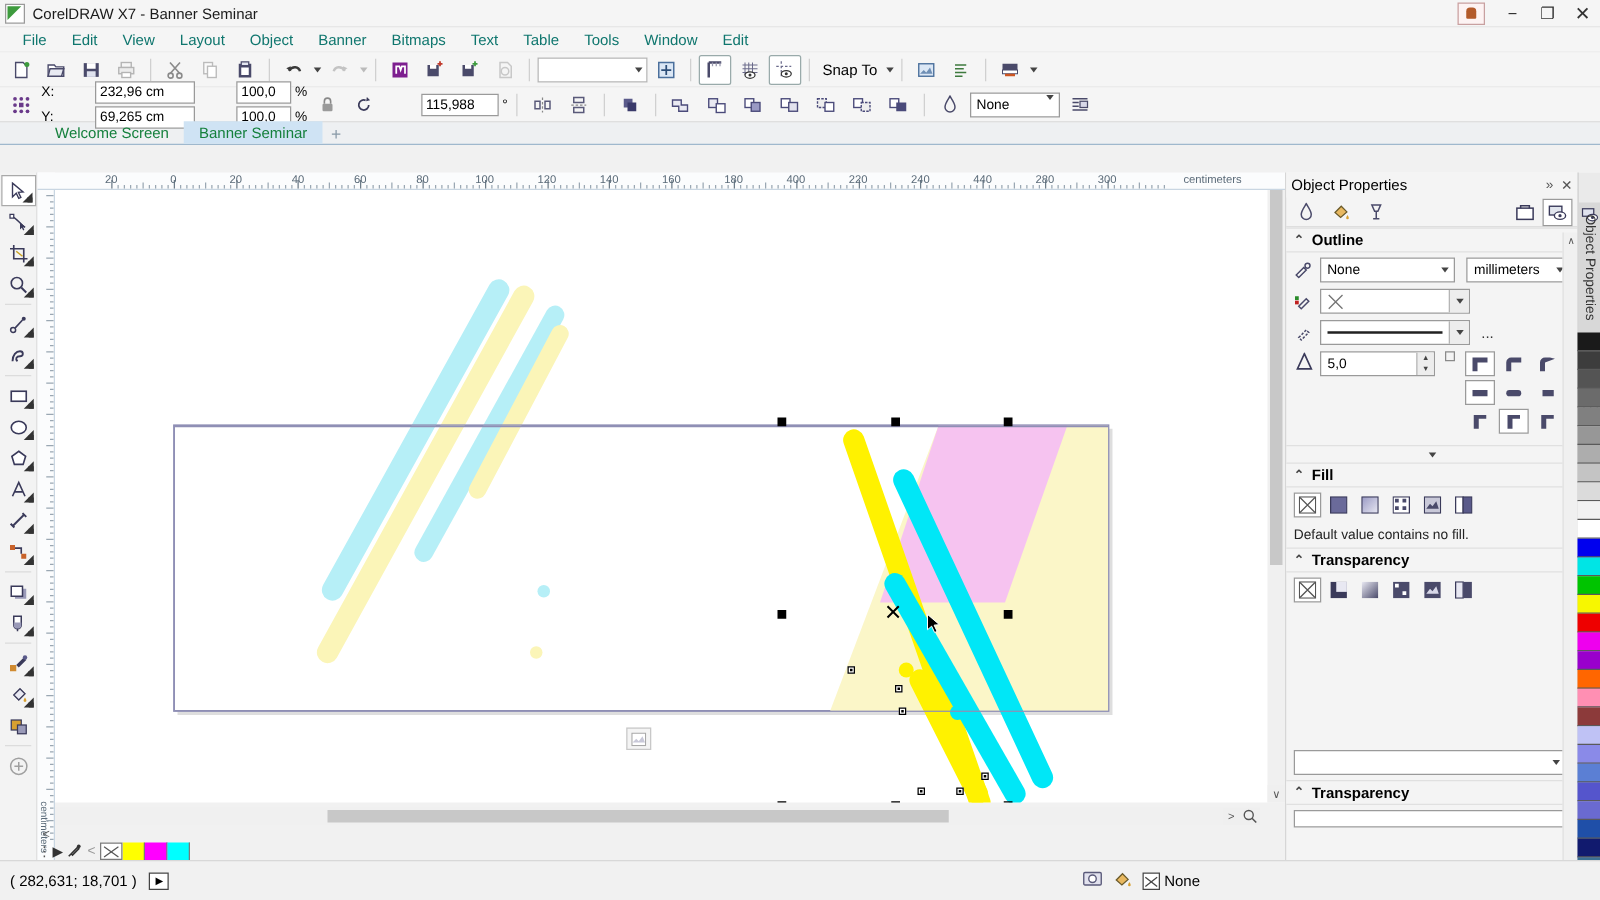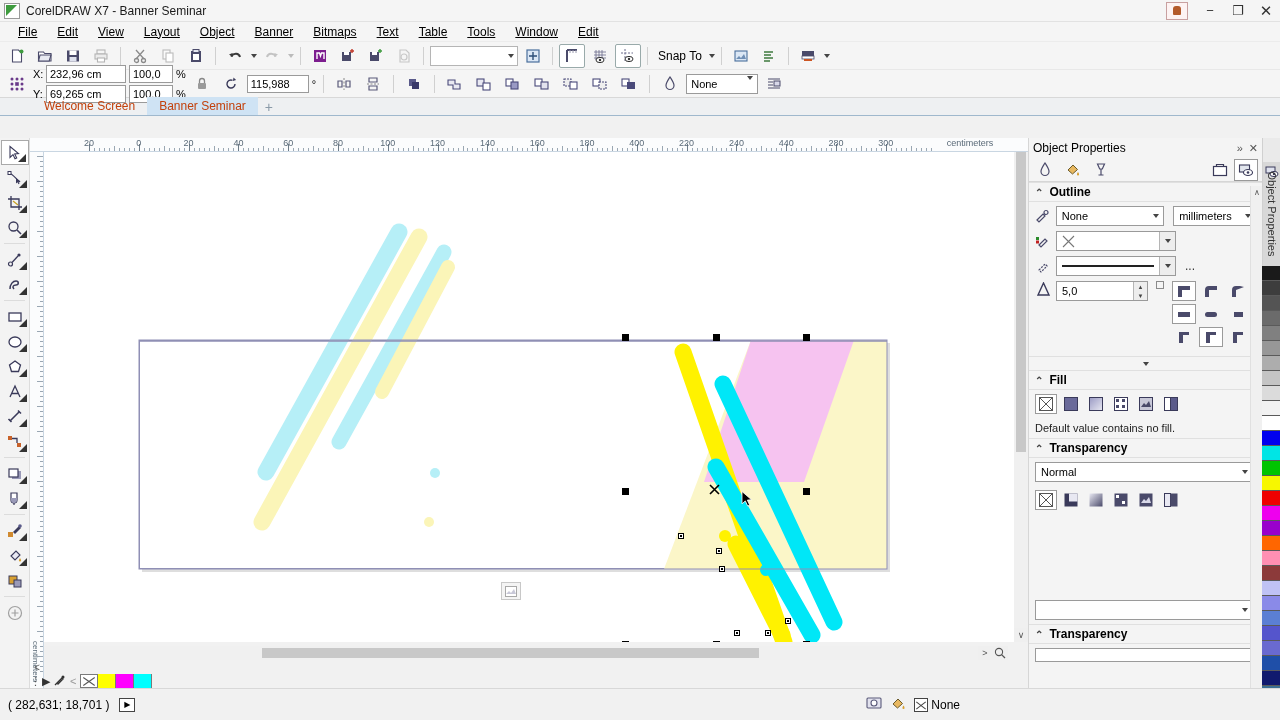--- a/index.html
+++ b/index.html
@@ -30,21 +30,21 @@
   .win-btn { width: 28px; height: 22px; display:flex; align-items:center; justify-content:center;
              font-size: 13px; color:#333; }
   .win-btn.close { font-size: 15px; }
   .user-badge { width:22px; height:18px; border:1px solid #c8a0a0; background:#fdf3f3;
                 display:flex; align-items:center; justify-content:center; margin-right:8px;}
   .user-badge i { display:block; width:8px; height:9px; background:#b35a2a; border-radius: 3px 3px 1px 1px; }
 
   
   .menubar { height: 20px; background:#f5f5f5; display:flex; align-items:center;
              padding-left: 8px; border-bottom: 1px solid #ececec; }
-  .menu-item { padding: 2px 10px; font-size: 12px; color:#000000; cursor:default;text-decoration:underline; }
+  .menu-item { padding: 2px 10px; font-size: 12px; color:#0f766e; cursor:default; }
 
   
   .toolbar {
     height: 28px; background:#f5f5f5; display:flex; align-items:center;
     padding: 0 4px; gap: 2px; border-bottom:1px solid #e8e8e8;
   }
   .tb-btn { width:26px; height:24px; display:flex; align-items:center; justify-content:center;
             border:1px solid transparent; border-radius:2px; }
   .tb-sep { width:1px; height:18px; background:#d0d0d0; margin:0 4px; }
   .tb-btn svg { display:block; }
@@ -52,39 +52,39 @@
            border-top:4px solid #444; margin-left:1px; }
   .tb-combo { width:88px; height:20px; background:#fff; border:1px solid #b5b5b5;
               display:flex; align-items:center; justify-content:flex-end; padding-right:3px; }
   .tb-label { font-size:12px; padding:0 4px; }
 
   
   .propbar { height:28px; background:#f5f5f5; display:flex; align-items:center;
              padding:0 4px; gap:3px; border-bottom:1px solid #d8d8d8; }
   .field {
     height:18px; background:#fff; border:1px solid #9a9a9a;
-    font-size:11px; display:flex; align-items:center; padding:0 3px;
+    font-size:11px; display:flex; align-items:center; padding:0 3px;margin-left:30px;
   }
   .xy-group { display:flex; flex-direction:column; gap:2px; }
   .xy-row { display:flex; align-items:center; gap:3px; }
   .xy-lbl { width:10px; font-size:11px; }
   .pct { width:44px; }
   .sz { width:86px; }
   .coordf { width:80px; }
   .rot { width:62px; }
   .unit { font-size:11px; }
   .nonesel { width:72px; height:20px; background:#fff; border:1px solid #9a9a9a;
              font-size:11px; display:flex; align-items:center; padding-left:4px; position:relative;}
   .nonesel .cv { position:absolute; right:4px; top:5px; }
 
   
   .tabrow { height:18px; background:#eef0f2; display:flex; align-items:flex-end; padding-left:32px;
             border-bottom:1px solid #9fb8cd; }
   .doctab { height:18px; padding:0 12px; font-size:12px; display:flex; align-items:center;
-            color:#c2410c;text-align:center; }
+            color:#15803d;text-align:center; }
   .doctab.active { background:#cfe3f4; }
   .tabplus { width:22px; display:flex;align-items:center;justify-content:center;color:#8a9aa8;font-size:14px;}
 
   
   .body-area { position:absolute; top:138px; left:0; right:0; bottom:32px; }
 
   
   .toolbox { position:absolute; left:0; top:0; width:30px; bottom:0; background:#f3f3f3;
              border-right:1px solid #dcdcdc; padding-top:2px; }
   .tool { width:28px; height:25px; display:flex; align-items:center; justify-content:center;
@@ -1308,26 +1308,20 @@
               <rect x="6.5" y="0.5" width="7" height="13" fill="#5a5a8a" stroke="#3a3a5a"></rect>
             </svg>
         </div>
       </div>
       <div class="notetext">Default value contains no fill.</div>
 
       <div class="sect-hdr">
         <span class="chev">⌃</span>
         <span>Transparency</span>
       </div>
-      <div style="padding:4px 6px;">
-        <div class="sel" style="width:218px">
-          <span>Normal</span>
-          <span class="arw"></span>
-        </div>
-      </div>
       <div class="fillrow">
         <div class="fillbtn sel2">
           <svg width="14" height="14" viewBox="0 0 14 14">
               <rect x="0.5" y="0.5" width="13" height="13" fill="#fff" stroke="#555"></rect>
               <path d="M1 1l12 12M13 1L1 13" stroke="#555" stroke-width="1"></path>
             </svg>
         </div>
         <div class="fillbtn">
           <svg width="14" height="14" viewBox="0 0 14 14">
               <rect x="0.5" y="0.5" width="13" height="13" fill="#3a3a5a"></rect>

